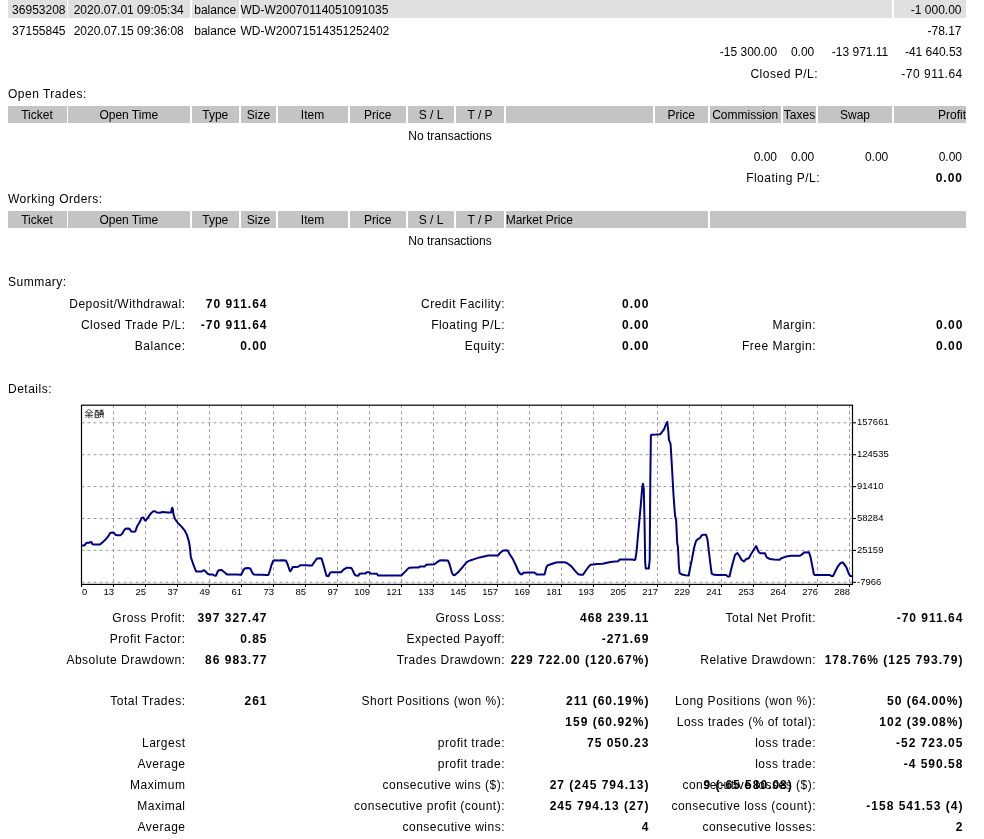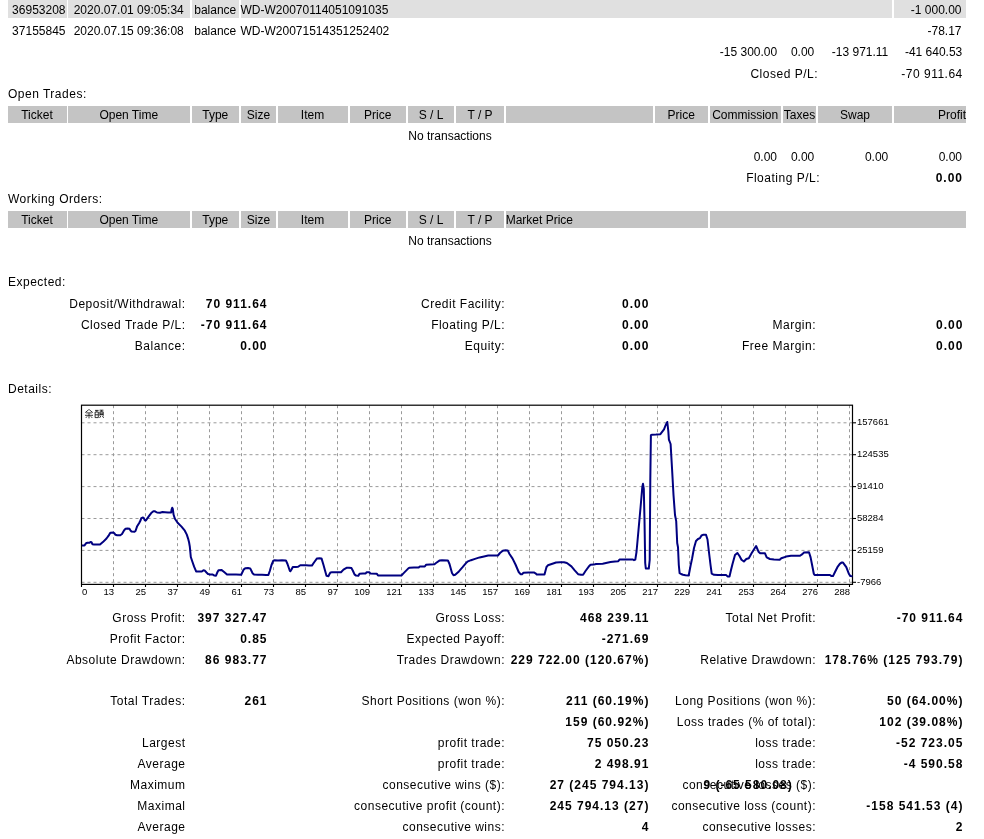--- a/index.html
+++ b/index.html
@@ -103,21 +103,21 @@
     <div class="h" style="position:absolute;left:277.5px;width:70px;text-align:center">Item</div>
     <div class="h" style="position:absolute;left:349.5px;width:56.5px;text-align:center">Price</div>
     <div class="h" style="position:absolute;left:407.8px;width:46.6px;text-align:center">S / L</div>
     <div class="h" style="position:absolute;left:456.4px;width:47.3px;text-align:center">T / P</div>
     <div class="h" style="position:absolute;left:505.7px;width:202px;text-align:left">Market Price</div>
   </div>
 <div style="position:absolute;left:0;top:233.4px;width:984px;height:17px;line-height:17px">
     <div style="position:absolute;left:8px;width:884px;text-align:center">No transactions</div>
   </div>
 <div style="position:absolute;left:0;top:274px;width:984px;height:17px;line-height:17px">
-    <div class="b" style="position:absolute;left:8px;white-space:nowrap">Expected:</div>
+    <div class="b" style="position:absolute;left:8px;white-space:nowrap">Summary:</div>
   </div>
 <div style="position:absolute;left:0;top:296px;width:984px;height:17px;line-height:17px">
     <div class="b" style="position:absolute;left:-74.5px;width:260px;text-align:right">Deposit/Withdrawal:</div>
     <div class="bn" style="position:absolute;left:7.5px;width:260px;text-align:right">70 911.64</div>
     <div class="b" style="position:absolute;left:245.0px;width:260px;text-align:right">Credit Facility:</div>
     <div class="bn" style="position:absolute;left:389.4px;width:260px;text-align:right">0.00</div>
   </div>
 <div style="position:absolute;left:0;top:317px;width:984px;height:17px;line-height:17px">
     <div class="b" style="position:absolute;left:-74.5px;width:260px;text-align:right">Closed Trade P/L:</div>
     <div class="bn" style="position:absolute;left:7.5px;width:260px;text-align:right">-70 911.64</div>
@@ -275,21 +275,20 @@
 <div style="position:absolute;left:0;top:735px;width:984px;height:17px;line-height:17px">
     <div class="b" style="position:absolute;left:-74.5px;width:260px;text-align:right">Largest</div>
     <div class="b" style="position:absolute;left:245.0px;width:260px;text-align:right">profit trade:</div>
     <div class="bn" style="position:absolute;left:389.4px;width:260px;text-align:right">75 050.23</div>
     <div class="b" style="position:absolute;left:556.0px;width:260px;text-align:right">loss trade:</div>
     <div class="bn" style="position:absolute;left:703.4px;width:260px;text-align:right">-52 723.05</div>
   </div>
 <div style="position:absolute;left:0;top:756px;width:984px;height:17px;line-height:17px">
     <div class="b" style="position:absolute;left:-74.5px;width:260px;text-align:right">Average</div>
     <div class="b" style="position:absolute;left:245.0px;width:260px;text-align:right">profit trade:</div>
-    <div class="bn" style="position:absolute;left:389.4px;width:260px;text-align:right">2 498.91</div>
     <div class="b" style="position:absolute;left:556.0px;width:260px;text-align:right">loss trade:</div>
     <div class="bn" style="position:absolute;left:703.4px;width:260px;text-align:right">-4 590.58</div>
   </div>
 <div style="position:absolute;left:0;top:777px;width:984px;height:17px;line-height:17px">
     <div class="b" style="position:absolute;left:-74.5px;width:260px;text-align:right">Maximum</div>
     <div class="b" style="position:absolute;left:245.0px;width:260px;text-align:right">consecutive wins ($):</div>
     <div class="bn" style="position:absolute;left:389.4px;width:260px;text-align:right">27 (245 794.13)</div>
     <div class="b" style="position:absolute;left:556.0px;width:260px;text-align:right">consecutive losses ($):</div>
     <div class="bn" style="position:absolute;left:703.4px;width:260px;">9 (-65 580.08)</div>
   </div>

